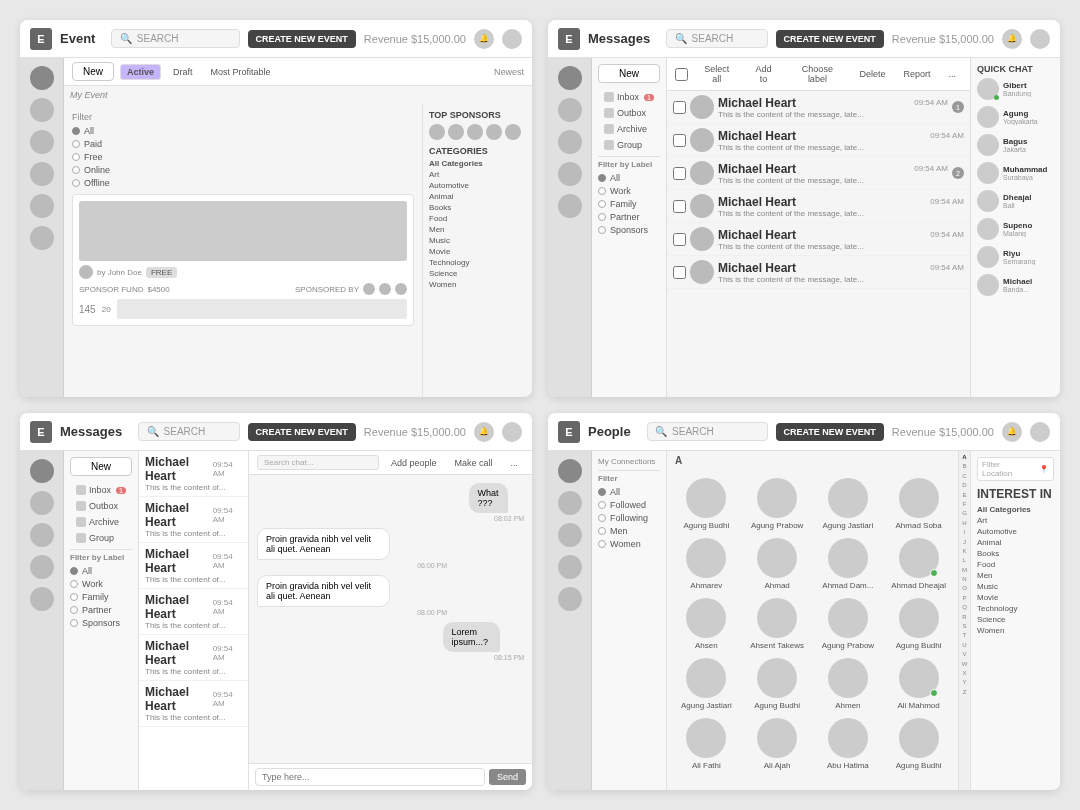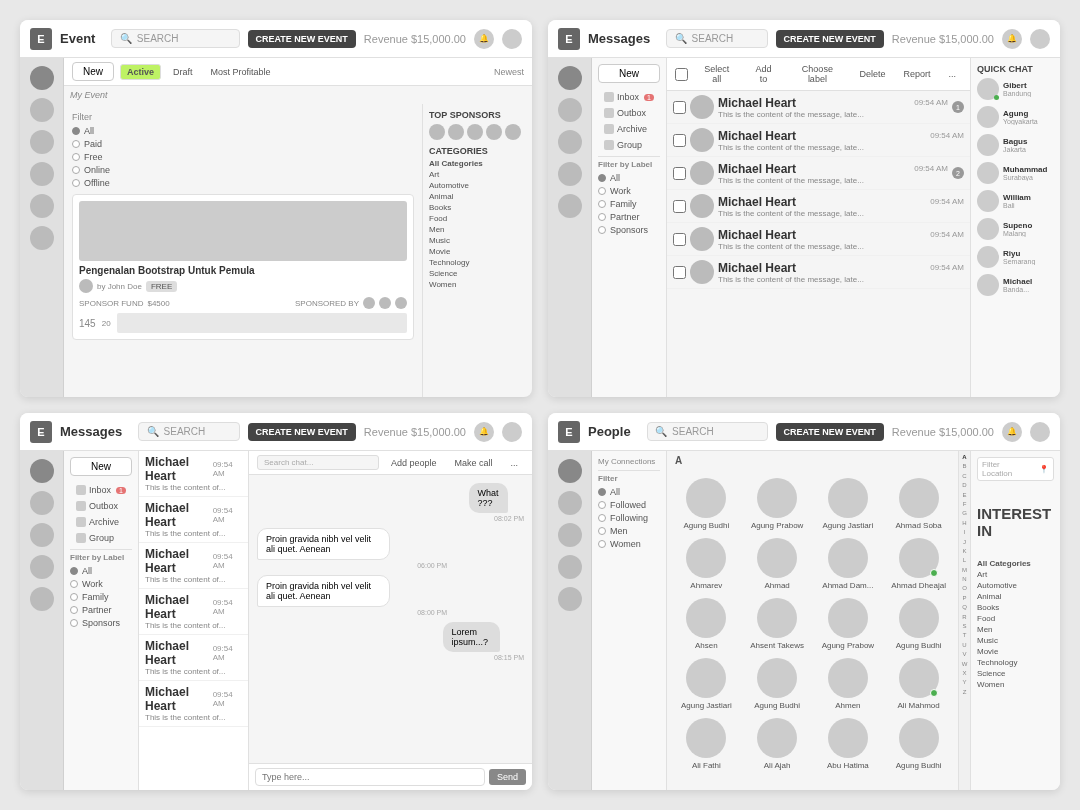--- a/index.html
+++ b/index.html
@@ -138,21 +138,21 @@
     .tab-btn {
       font-size: 9px;
       color: #555;
       padding: 2px 6px;
       border-radius: 3px;
       cursor: pointer;
       border: none;
       background: transparent;
     }
     .tab-btn.active {
-      background: #bef264;
+      background: #c4b5fd;
       border: 1px solid #ddd;
       font-weight: bold;
     }
     .new-btn {
       background: #fff;
       border: 1px solid #ccc;
       border-radius: 4px;
       padding: 3px 10px;
       font-size: 10px;
       cursor: pointer;
@@ -500,43 +500,43 @@
       color: #555;
       text-align: left;
     }
     .people-right-filter {
       width: 90px;
       border-left: 1px solid #e0e0e0;
       background: #f8f8f8;
       padding: 6px;
     }
     .interest-title {
-      font-size: 15px;
+      font-size: 12px;
       font-weight: bold;
       color: #444;
-      margin-bottom: 20px;
+      margin-bottom: 4px;
     }
     .interest-item {
       font-size: 8px;
       color: #555;
       margin-bottom: 2px;
       cursor: pointer;
     }
     .interest-item.bold {
       font-weight: bold;
     }
     .loc-search {
       display: flex;
       align-items: center;
       gap: 8px;
       background: #fff;
       border: 1px solid #ddd;
       border-radius: 3px;
       padding: 2px 4px;
-      margin-bottom: 24px;
+      margin-bottom: 6px;
       font-size: 8px;
       color: #aaa;
     }
     .inbox-item {
       display: flex;
       align-items: center;
       gap: 3px;
       padding: 3px 6px;
       font-size: 9px;
       color: #555;
@@ -638,21 +638,20 @@
                 <div class="radio-dot"></div>
                 <span>Online</span>
               </div>
               <div class="filter-item">
                 <div class="radio-dot"></div>
                 <span>Offline</span>
               </div>
             </div>
             <div class="event-card">
               <div class="event-card-img"></div>
-              <div class="event-card-title">Pengenalan Bootstrap Untuk Pemula</div>
               <div style="display:flex; align-items:center; gap:4px; margin-bottom:3px;">
                 <div style="width:14px;height:14px;border-radius:50%;background:#bbb;"></div>
                 <span style="font-size:8px;color:#888;">by John Doe</span>
                 <span class="free-btn">FREE</span>
               </div>
               <div class="sponsor-row">
                 <span>SPONSOR FUND</span>
                 <span>$4500</span>
                 <span style="margin-left:auto;">SPONSORED BY</span>
                 <div class="mini-avatar"></div>
@@ -878,21 +877,21 @@
         <div class="qc-item">
           <div class="qc-avatar"></div>
           <div class="qc-info">
             <div class="qc-name">Muhammad</div>
             <div class="qc-loc">Surabaya</div>
           </div>
         </div>
         <div class="qc-item">
           <div class="qc-avatar"></div>
           <div class="qc-info">
-            <div class="qc-name">William</div>
+            <div class="qc-name">Dheajal</div>
             <div class="qc-loc">Bali</div>
           </div>
         </div>
         <div class="qc-item">
           <div class="qc-avatar"></div>
           <div class="qc-info">
             <div class="qc-name">Supeno</div>
             <div class="qc-loc">Malang</div>
           </div>
         </div>

